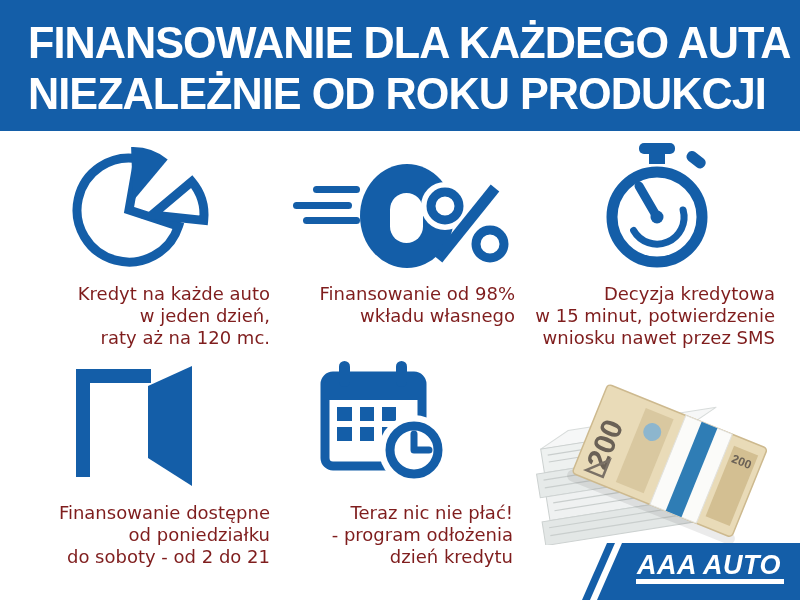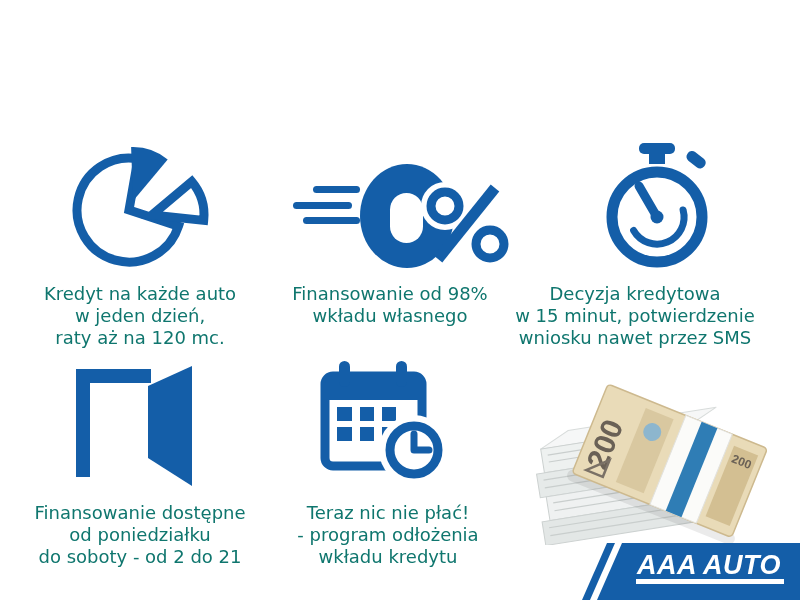--- a/index.html
+++ b/index.html
@@ -6,32 +6,36 @@
   .stage{position:relative;width:800px;height:600px;overflow:hidden;background:#ffffff;
          font-family:"DejaVu Sans","Liberation Sans",sans-serif;}
   
   .top-banner{position:absolute;left:0;top:0;width:800px;height:131px;background:#145ea8;}
   .headline{position:absolute;left:28px;color:#ffffff;font-family:"Liberation Sans",sans-serif;
             font-weight:bold;font-size:45px;letter-spacing:-1px;white-space:nowrap;
             transform:scaleX(0.96);transform-origin:left center;}
   .headline.l1{top:17px;}
   .headline.l2{top:68px;}
   
-  .feature-text{position:absolute;color:#0f766e;font-size:18px;line-height:22px;
-                text-align:center;white-space:pre-line;}
+  .feature-text{position:absolute;color:#7f1d1d;font-size:18px;line-height:22px;
+                text-align:right;white-space:pre-line;}
   .icon-box{position:absolute;}
   
   .logo-svg text{font-family:"Liberation Sans",sans-serif;font-weight:bold;font-style:italic;
                  letter-spacing:0.5px;}
 </style>
 </head>
 <body>
 
 <div class="stage">
 
+  <header class="top-banner">
+    <div class="headline l1">FINANSOWANIE DLA KAŻDEGO AUTA</div>
+    <div class="headline l2">NIEZALEŻNIE OD ROKU PRODUKCJI</div>
+  </header>
 
   <div class="icon-box" style="left:57px;top:143px;">
     <svg width="170" height="130" viewBox="0 0 170 130">
       <path d="M 72 67 L 81 15.8 A 52 52 0 1 0 121.5 83.1 Z" fill="none" stroke="#145ea8" stroke-width="9" stroke-linejoin="miter"></path>
       <path d="M 76 58 L 74.1 4.1 A 54 54 0 0 1 110.7 16.6 Z" fill="#145ea8"></path>
       <path d="M 95 72 L 134.8 38.6 A 52 52 0 0 1 146.7 77.4 Z" fill="none" stroke="#145ea8" stroke-width="9" stroke-linejoin="miter"></path>
     </svg>
   </div>
 
   <div class="icon-box" style="left:285px;top:158px;">
@@ -135,21 +139,21 @@
         <text x="143" y="26" font-size="12" font-weight="bold" fill="#6a6156" font-family="Liberation Sans, sans-serif">200</text>
       </g>
     </svg>
   </div>
 
   <div class="feature-text" style="left:10px;top:502px;width:260px;">Finansowanie dostępne
 od poniedziałku
 do soboty - od 2 do 21</div>
   <div class="feature-text" style="left:263px;top:502px;width:250px;">Teraz nic nie płać!
 - program odłożenia
-wkładu kredytu</div>
+dzień kredytu</div>
 
   <div class="icon-box" style="left:570px;top:543px;">
     <svg class="logo-svg" width="230" height="57" viewBox="0 0 230 57">
       <polygon points="37,0 45,0 20,57 12,57" fill="#145ea8"></polygon>
       <polygon points="52,0 230,0 230,57 27,57" fill="#145ea8"></polygon>
       <text x="67" y="31" font-size="27" fill="#ffffff">AAA AUTO</text>
       <rect x="66" y="36" width="148" height="5" fill="#ffffff"></rect>
     </svg>
   </div>
 

